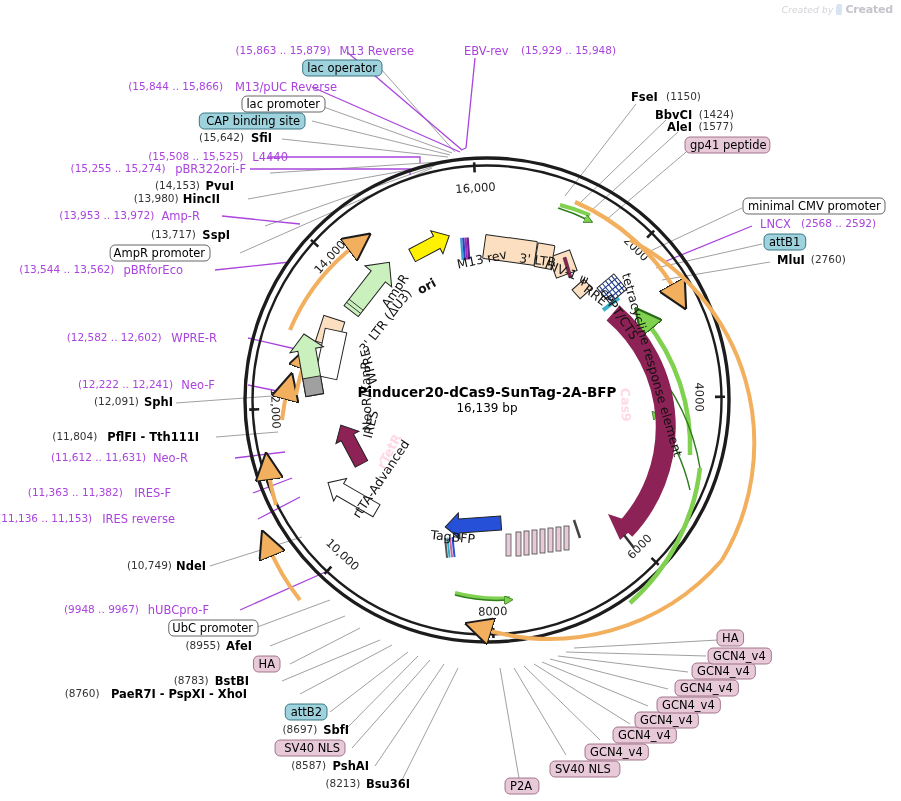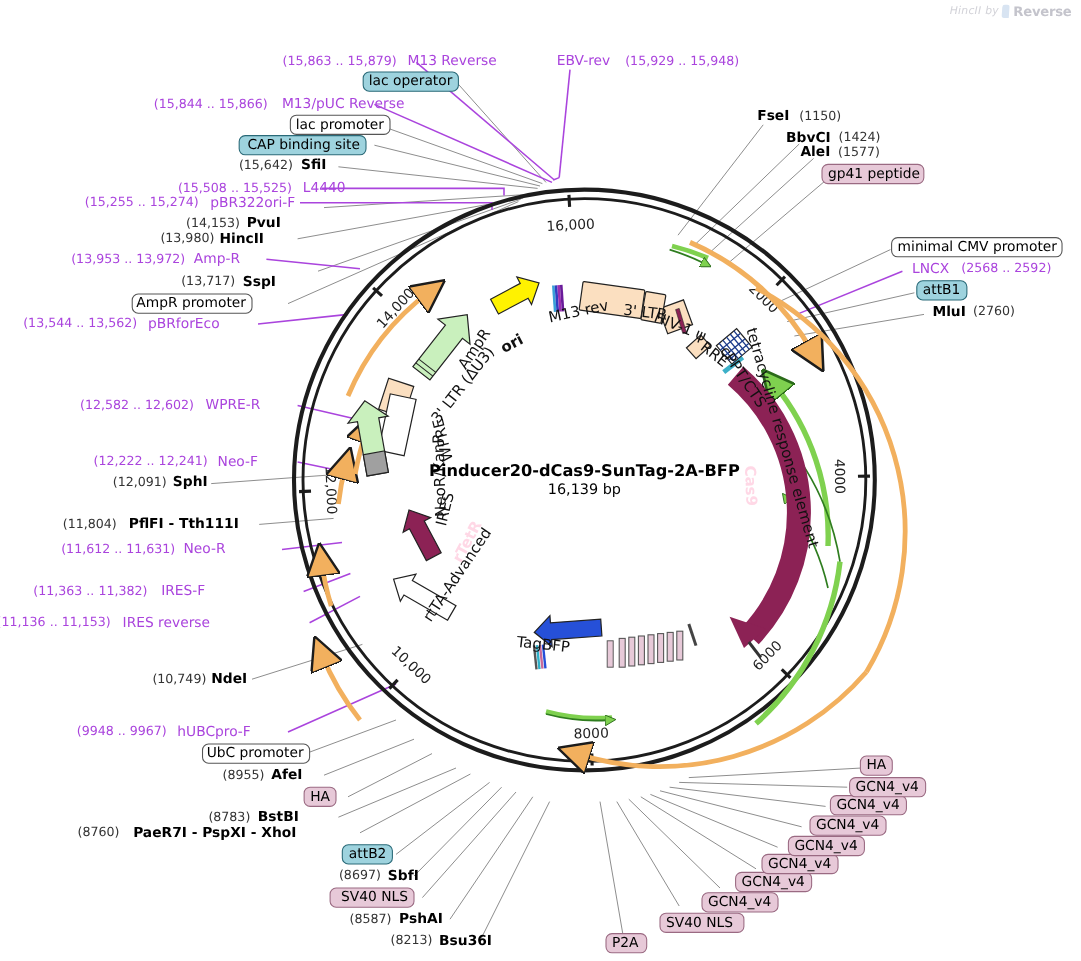--- a/index.html
+++ b/index.html
@@ -13,23 +13,23 @@
   .wm .wm-a{font-style:italic;color:#d2d2d8;font-size:9px;}
   .wm .wm-b{font-weight:bold;color:#c4c4cc;font-size:11px;letter-spacing:-.2px;}
   .wm .wm-logo{display:inline-block;width:6px;height:11px;background:#d8e4f2;
       border-radius:2px 2px 0 2px;transform:skewX(-4deg);}
   text{dominant-baseline:middle;}
 </style>
 </head>
 <body>
 
 <div class="wm">
-  <span class="wm-a">HincII by</span>
+  <span class="wm-a">Created by</span>
   <span class="wm-logo"></span>
-  <span class="wm-b">Reverse</span>
+  <span class="wm-b">Created</span>
 </div>
 
 <svg id="map" viewBox="0 0 901 801">
   <defs>
     <marker id="ar-or" markerWidth="7" markerHeight="7" refX="3" refY="3.5" orient="auto">
       <path d="M0,0 L7,3.5 L0,7 Z" fill="#f2b05e" stroke="#1c1c1c" stroke-width=".5"></path>
     </marker>
     <marker id="ar-gr" markerWidth="6" markerHeight="6" refX="2.5" refY="3" orient="auto">
       <path d="M0,0 L6,3 L0,6 Z" fill="#7fd14f" stroke="#2b6b1a" stroke-width=".5"></path>
     </marker>

